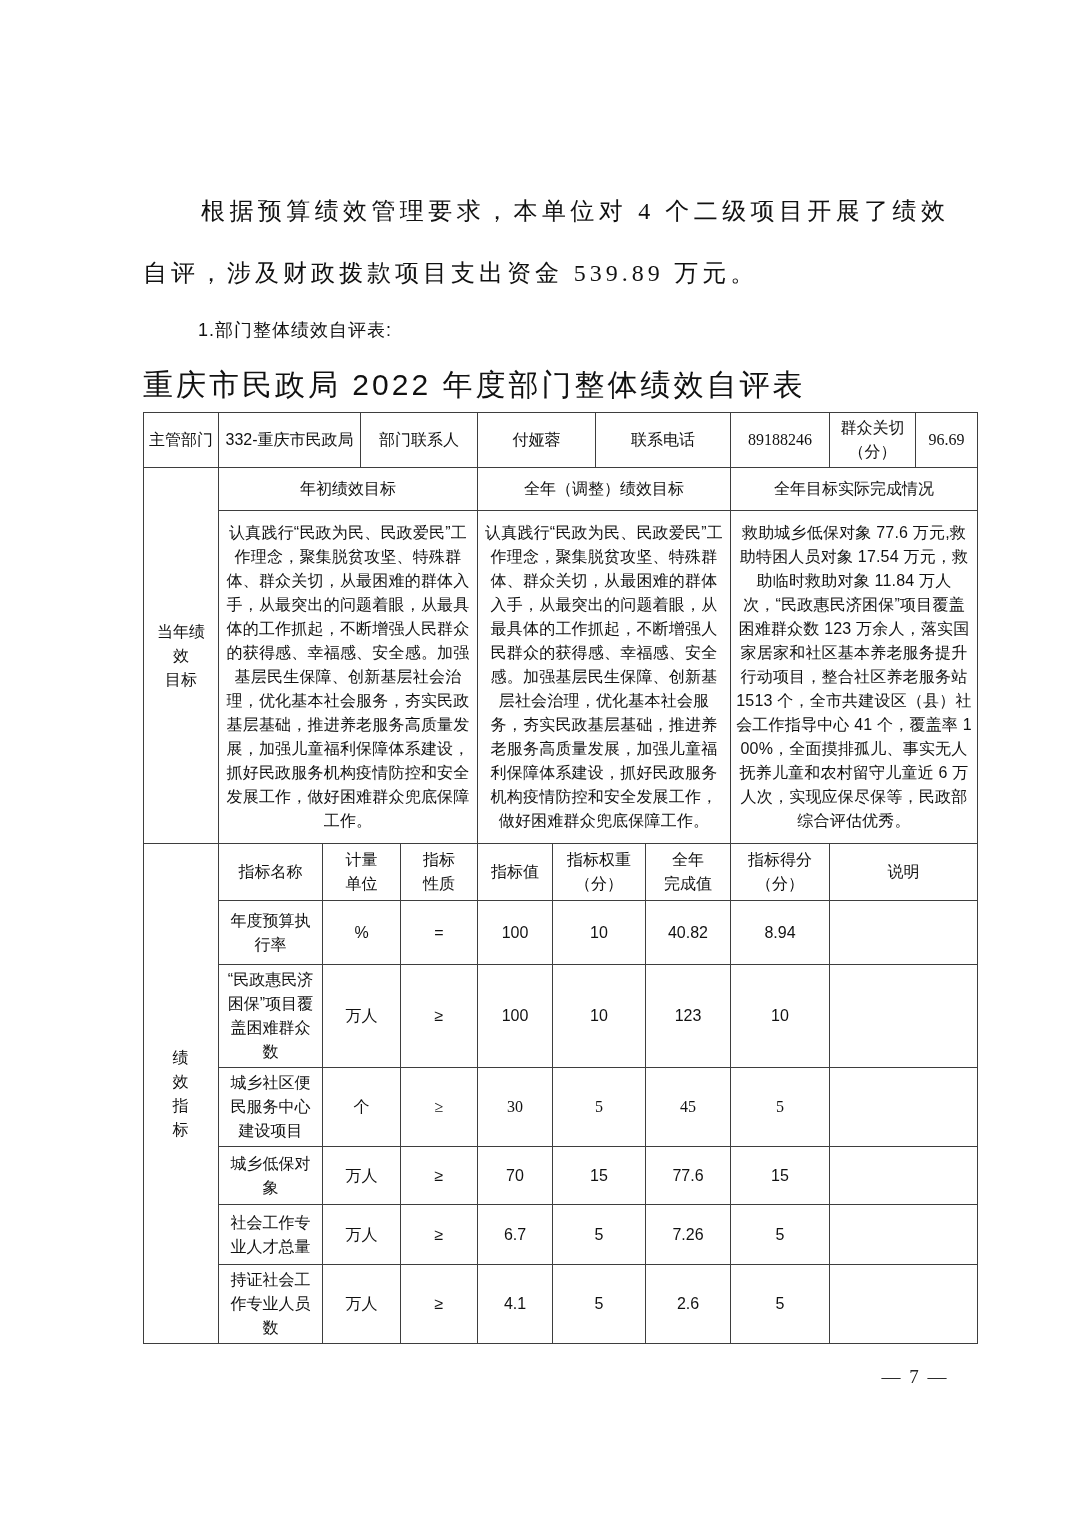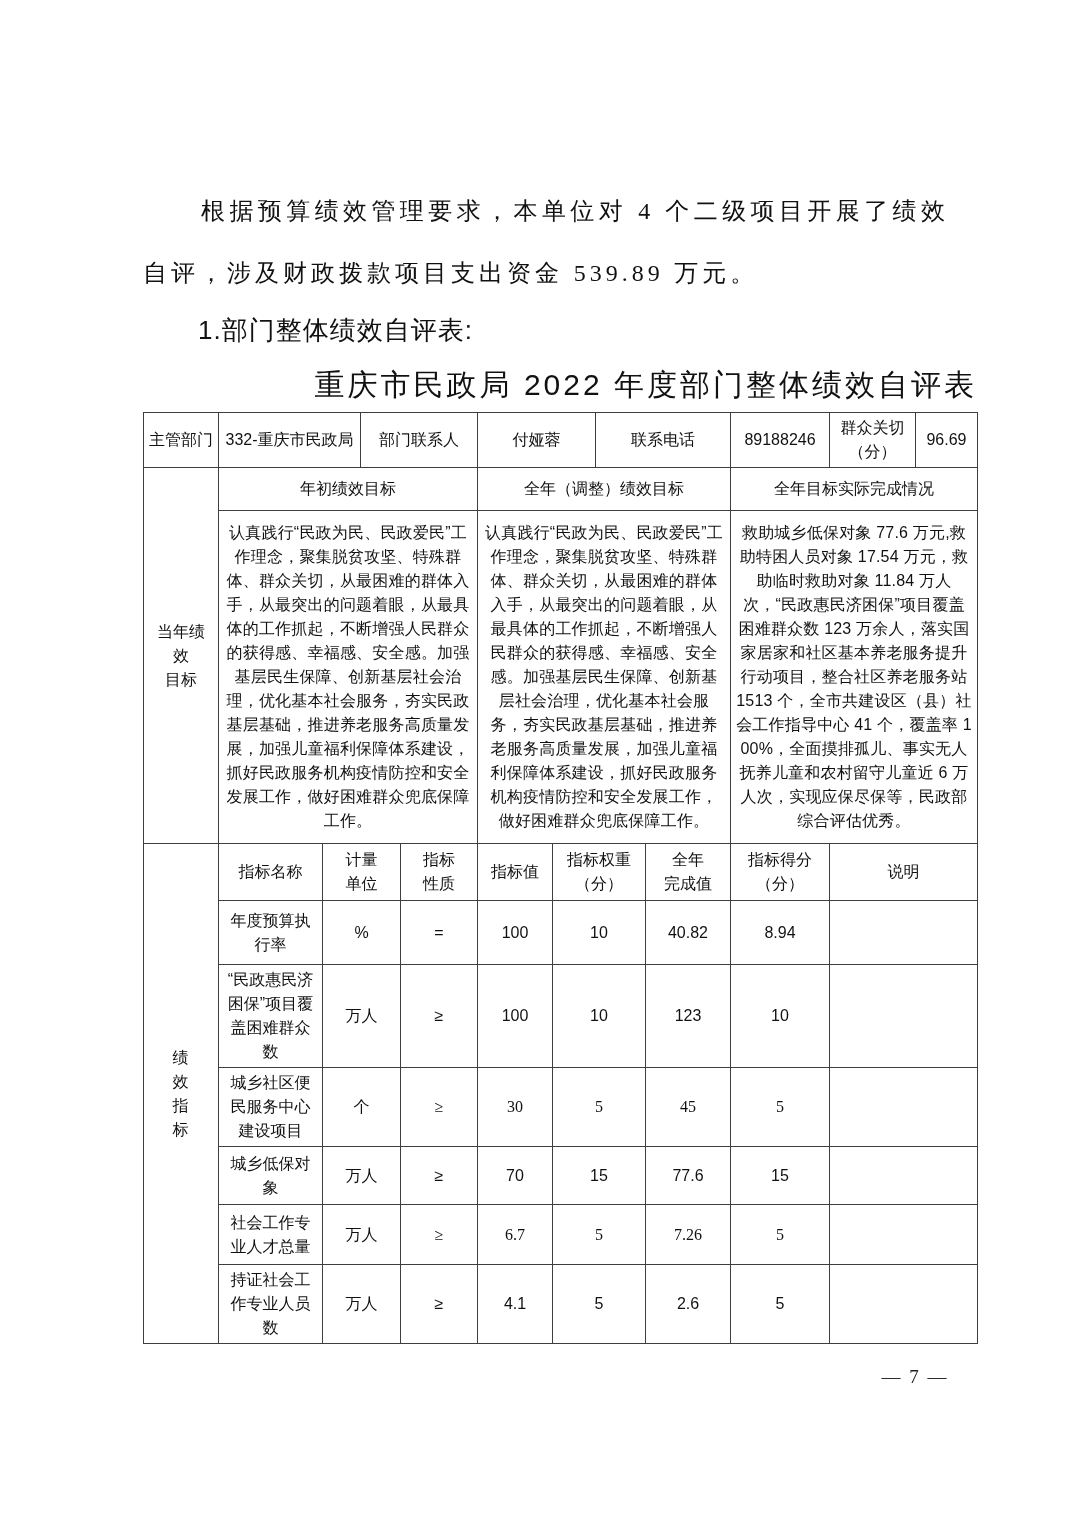--- a/index.html
+++ b/index.html
@@ -20,33 +20,33 @@
     margin: 0;
     width: 806px;
     font-size: 24px;
     line-height: 62px;
     letter-spacing: 4px;
     text-align: justify;
     text-indent: 58px;
   }
   .subheading {
     margin: 7px 0 16px 0;
-    font-size: 26px;
+    font-size: 18px;
     line-height: 38px;
     letter-spacing: 1px;
     text-indent: 55px;
   }
   .table-title {
     margin: 6px 0 7px 0;
     width: 834px;
     font-size: 30px;
     font-weight: normal;
     letter-spacing: 3px;
     line-height: 40px;
-    text-align: right;
+    text-align: left;
   }
 
   table.eval {
     border-collapse: collapse;
     table-layout: fixed;
     width: 834px;
   }
   table.eval td {
     border: 1px solid #3e3e3e;
     font-size: 16px;
@@ -59,21 +59,21 @@
     overflow: hidden;
   }
   .r1 { height: 54px; }
   .r2 { height: 43px; }
   .r3 { height: 333px; }
   .r4 { height: 57px; }
   .r5 { height: 64px; }
   .r6 { height: 92px; }
   .r7 { height: 70px; font-family: Liberation Serif, serif; }
   .r8 { height: 58px; margin-top: 28px; }
-  .r9 { height: 60px; font-family: Liberation Serif, serif; }
+  .r9 { height: 60px; }
   .r10 { height: 74px; }
 
   td.left { text-align: left; padding-left: 8px; }
   td.pre { white-space: pre-line; }
   td.goal-text {
     text-align: justify;
     vertical-align: top;
     font-size: 16px;
     line-height: 23.8px;
     letter-spacing: 0.2px;
@@ -84,21 +84,21 @@
     font-size: 31px;
     line-height: 56px;
     letter-spacing: 1px;
     white-space: pre-line;
   }
   td.goal-label {
     white-space: pre-line;
     line-height: 27px;
   }
   td.num-serif {
-    font-family: Liberation Sans, sans-serif;
+    font-family: Liberation Serif, serif;
     font-size: 17px;
   }
   td.name-cell { text-align: left; padding-left: 8px; line-height: 23px; }
 
   .page-number {
     position: absolute;
     top: 1366px;
     left: 860px;
     width: 110px;
     text-align: center;

